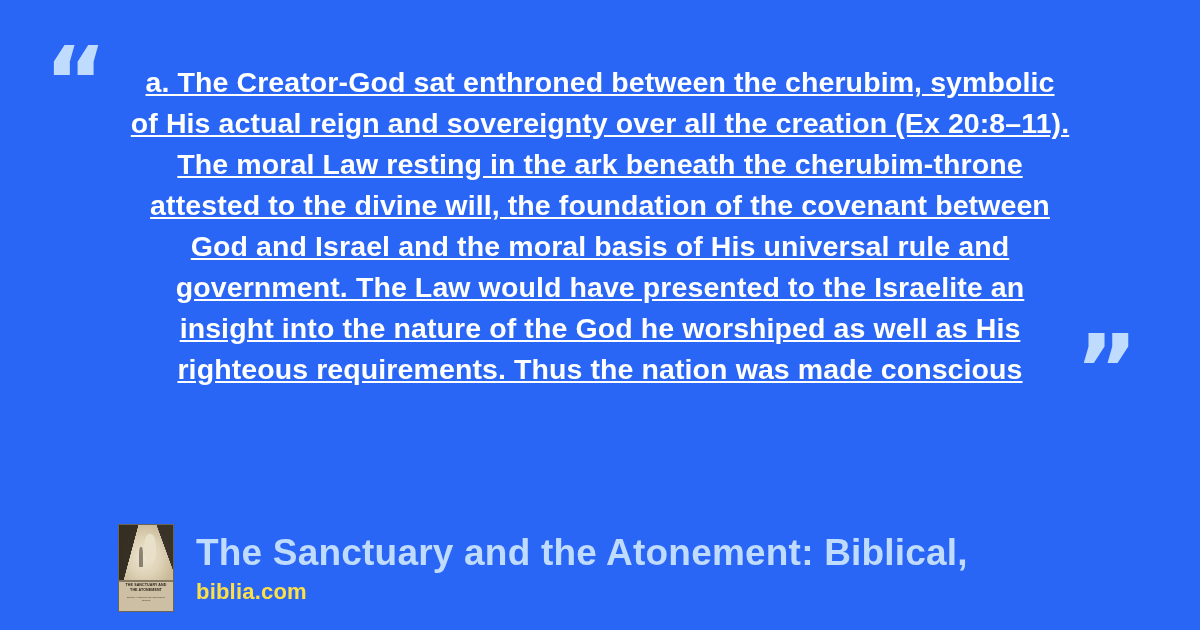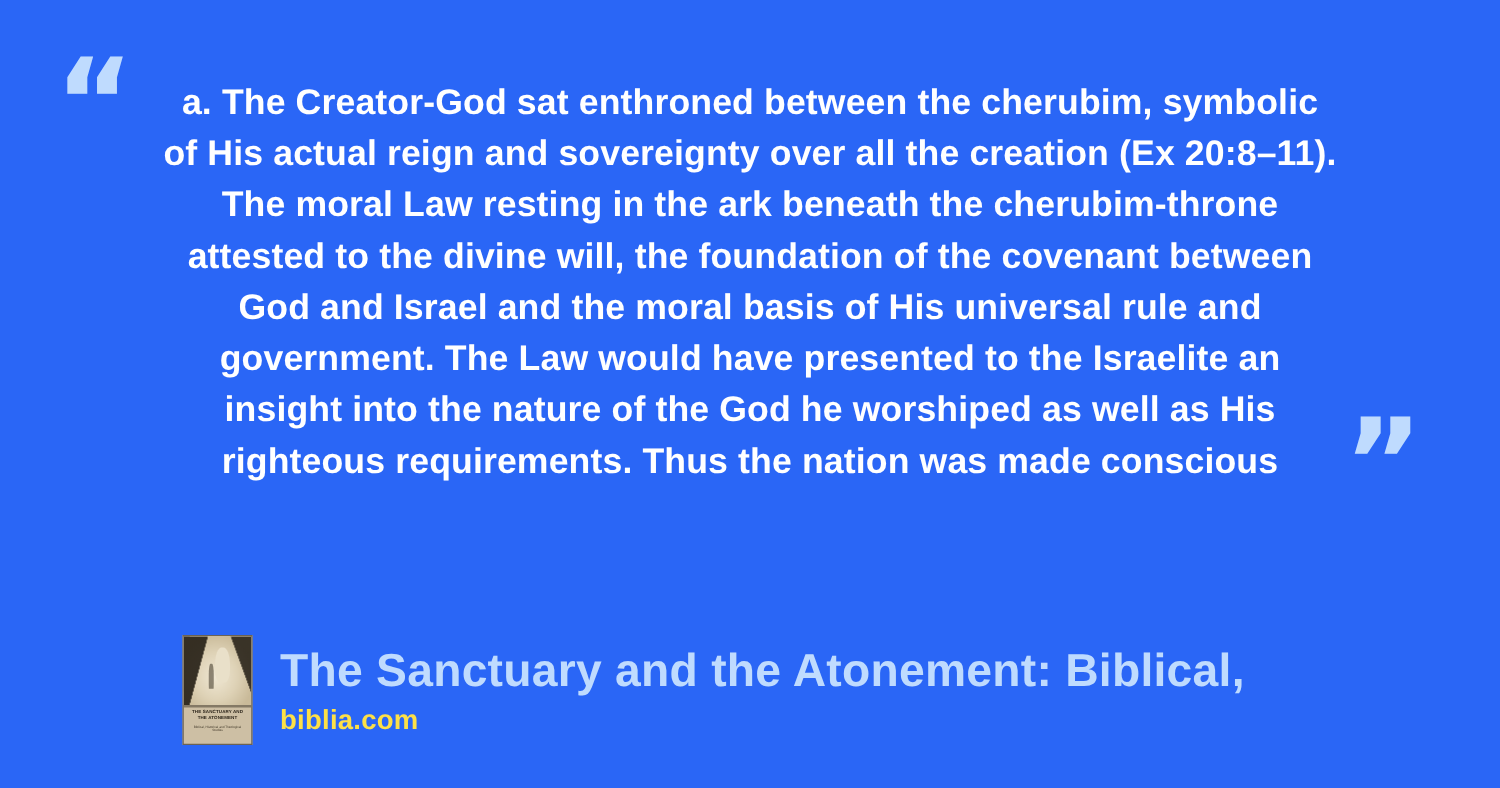--- a/index.html
+++ b/index.html
@@ -55,31 +55,31 @@
     left: 130px;
     top: 62px;
     width: 940px;
     text-align: center;
     color: #ffffff;
     font-family: "Liberation Sans", sans-serif;
     font-weight: 700;
     font-size: 28.5px;
     line-height: 41px;
     letter-spacing: 0.1px;
+    text-decoration: underline;
   }
 
   
   .footer {
     position: absolute;
     left: 118px;
-    top: 508px;
+    top: 524px;
     display: flex;
     align-items: center;
     gap: 22px;
-    margin-left: 28px;
   }
 
   .thumb {
     position: relative;
     width: 56px;
     height: 88px;
     background: #cdbfa4;
     border: 1px solid #6b6354;
     box-sizing: border-box;
     overflow: hidden;

